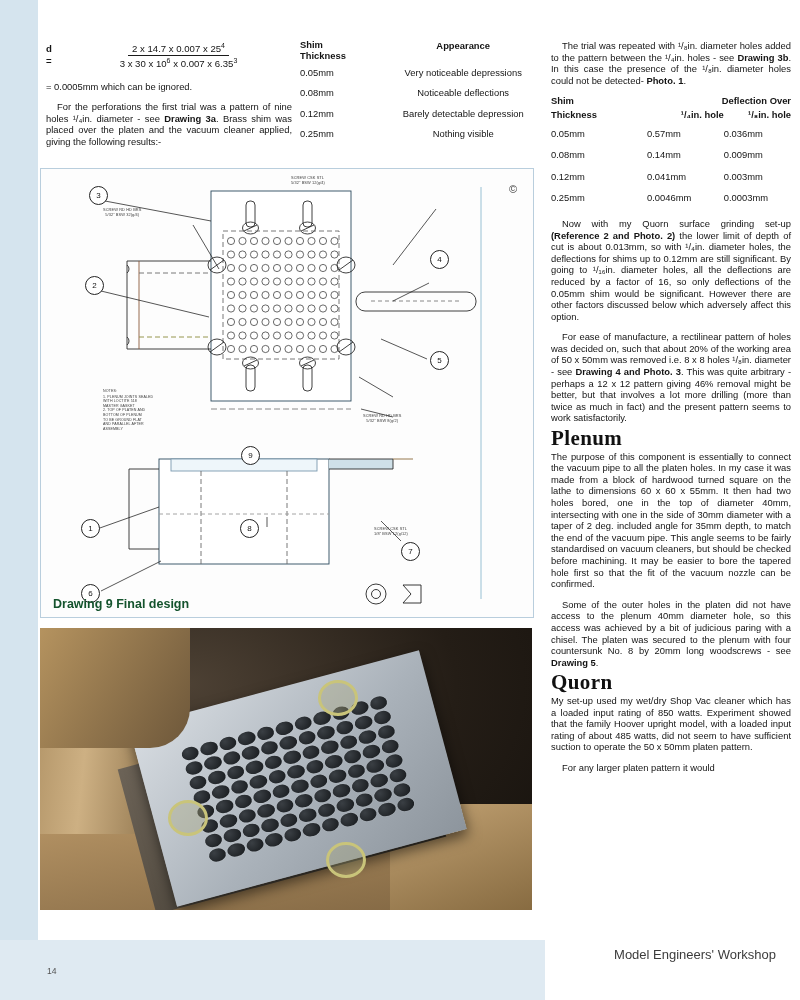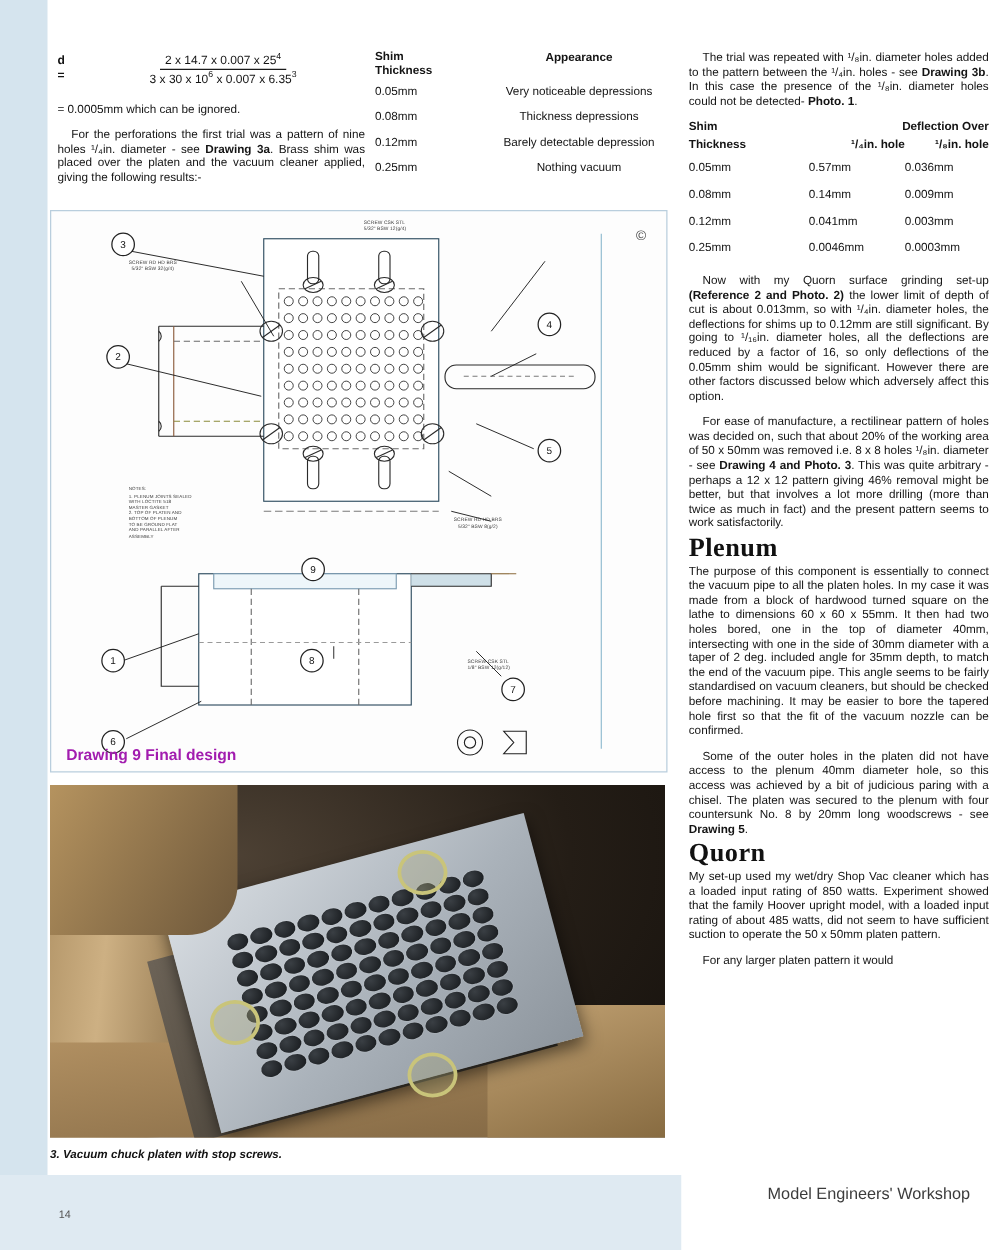--- a/index.html
+++ b/index.html
@@ -51,21 +51,21 @@
   #tbl-defl .col-a{width:40%;}
   #tbl-defl .col-b{width:32%;margin-top:36px;}
   #tbl-defl .col-c{width:28%;}
 
   h2.sec{font-family:"Liberation Serif", serif;font-weight:bold;font-size:21px;
          margin:9px 0 6px 0;letter-spacing:.4px;color:#111;}
 
   
   #drawing{position:absolute;left:40px;top:168px;width:492px;height:448px;
            background:#fdfdfd;border:1px solid #b9cedd;}
-  #drawing .dwg-title{position:absolute;left:12px;bottom:6px;font-size:12.5px;font-weight:bold;color:#a21caf;}
+  #drawing .dwg-title{position:absolute;left:12px;bottom:6px;font-size:12.5px;font-weight:bold;color:#14532d;}
   .note{position:absolute;font-size:3.6px;line-height:4.6px;color:#3a3a3a;letter-spacing:.1px;}
   .note.sm{font-size:3.9px;line-height:5px;}
   .cp{position:absolute;font-size:11px;color:#444;}
 
   
   #photo{position:absolute;left:40px;top:628px;width:492px;height:282px;overflow:hidden;}
   #photo .base{position:absolute;inset:0;background:
       radial-gradient(ellipse at 30% 20%, #4d4134 0%, #241d16 55%, #14100c 100%);}
   .pplate{position:absolute;}
   #photo-caption{position:absolute;left:40px;top:918px;width:492px;
@@ -108,29 +108,29 @@
           <th class="c" style="width:64%;text-align:center">Appearance</th>
         </tr>
       </thead>
       <tbody id="shim-rows">
           <tr>
             <td>0.05mm</td>
             <td class="app">Very noticeable depressions</td>
           </tr>
           <tr>
             <td>0.08mm</td>
-            <td class="app">Thickness depressions</td>
+            <td class="app">Noticeable deflections</td>
           </tr>
           <tr>
             <td>0.12mm</td>
             <td class="app">Barely detectable depression</td>
           </tr>
           <tr>
             <td>0.25mm</td>
-            <td class="app">Nothing vacuum</td>
+            <td class="app">Nothing visible</td>
           </tr>
         </tbody>
     </table>
   </div>
 
   <div class="col" id="col3">
 
     <p><span>The trial was repeated with </span><span>¹/₈in.</span><span> diameter holes added to the pattern between the </span><span>¹/₄in.</span><span> holes - see </span><b>Drawing 3b</b><span>. In this case the presence of the </span><span>¹/₈in.</span><span> diameter holes could not be detected- </span><b>Photo. 1</b><span>.</span></p>
 
 
@@ -533,18 +533,17 @@
         <div style="border-radius: 50%; background: radial-gradient(circle at 35% 30%, rgb(58, 63, 68), rgb(21, 24, 27)); box-shadow: rgba(255, 255, 255, 0.5) 0px 0px 1px;"></div>
       </div>
 
     <div class="pplate" style="left:278px;top:52px;width:34px;height:30px;border:3px solid #c9c47a;border-radius:50%;background:rgba(170,165,120,.35);"></div>
     <div class="pplate" style="left:128px;top:172px;width:34px;height:30px;border:3px solid #c9c47a;border-radius:50%;background:rgba(170,165,120,.35);"></div>
     <div class="pplate" style="left:286px;top:214px;width:34px;height:30px;border:3px solid #c9c47a;border-radius:50%;background:rgba(170,165,120,.35);"></div>
 
     <div class="pplate" style="left:0px;top:0px;width:150px;height:120px;background:linear-gradient(120deg,#b5935f,#6d573a);border-radius:0 0 40px 0;"></div>
   </div>
 
-  <div id="photo-caption">3.   Vacuum chuck platen with stop screws.</div>
 
   <div id="pagenum">14</div>
   <div id="masthead">Model Engineers' Workshop</div>
 
 </div>
 
 </body></html>

